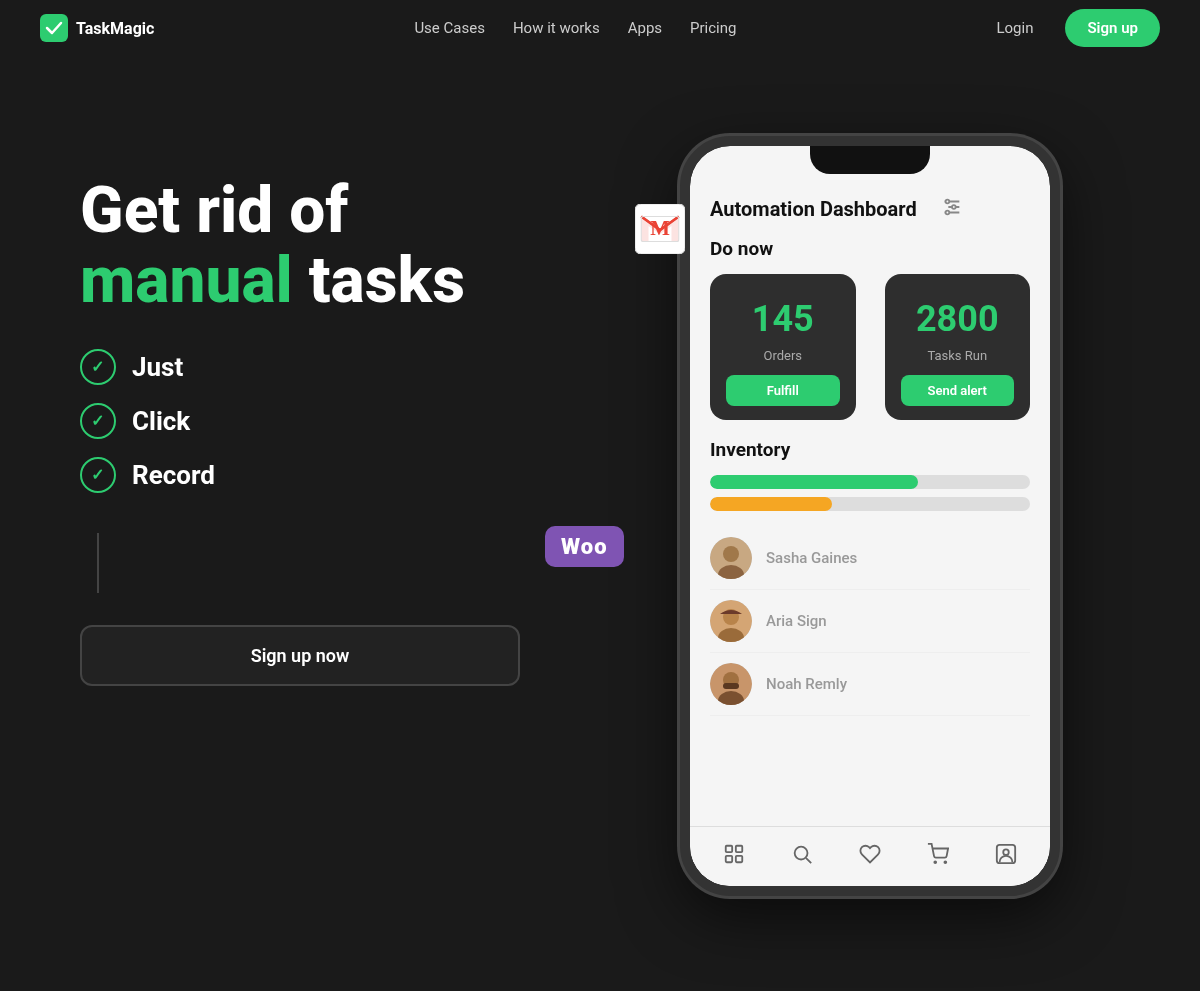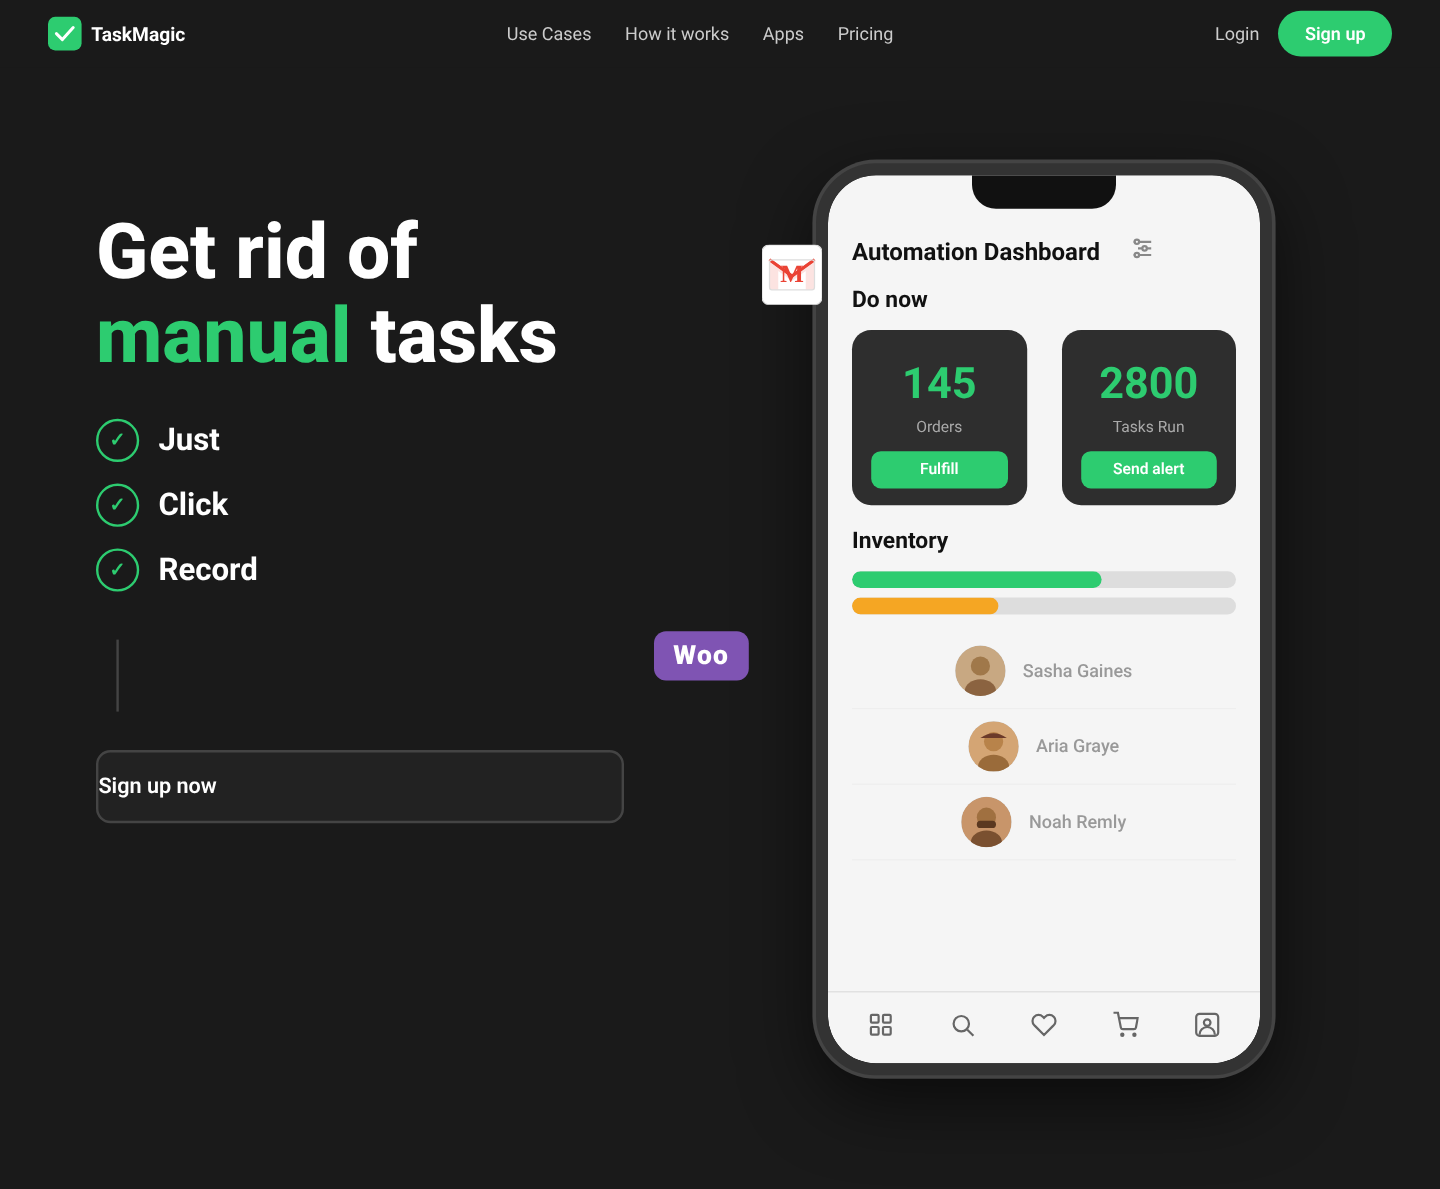--- a/index.html
+++ b/index.html
@@ -52,21 +52,21 @@
     }
     .nav-link {
       color: #ccc;
       font-size: 15px;
       cursor: pointer;
       text-decoration: none;
     }
     .navbar-actions {
       display: flex;
       align-items: center;
-      gap: 16px;
+      gap: 32px;
     }
     .login-btn {
       color: #ccc;
       font-size: 15px;
       cursor: pointer;
       background: none;
       border: none;
       font-family: inherit;
     }
     .signup-btn {
@@ -144,21 +144,21 @@
 
     .signup-now-btn {
       display: block;
       background: #222;
       border: 2px solid #444;
       border-radius: 12px;
       color: #fff;
       font-size: 18px;
       font-weight: 600;
       padding: 18px 0;
-      text-align: left;
+      text-align: center;
       cursor: pointer;
       width: 440px;
       font-family: inherit;
       margin-top: 32px;
     }
 
     
     .woo-badge {
       position: absolute;
       left: 545px;
@@ -329,21 +329,20 @@
       display: flex;
       flex-direction: column;
       gap: 0;
     }
     .user-row {
       display: flex;
       align-items: center;
       gap: 14px;
       padding: 10px 0;
       border-bottom: 1px solid #eee;
-      justify-content: center;
     }
     .user-avatar {
       width: 42px;
       height: 42px;
       border-radius: 50%;
       background: #ccc;
       overflow: hidden;
       display: flex;
       align-items: center;
       justify-content: center;
@@ -529,21 +528,21 @@
             </div>
             <div class="user-row">
               <div class="user-avatar">
                 <svg width="42" height="42" viewBox="0 0 42 42">
                   <circle cx="21" cy="21" r="21" fill="#d4a574"></circle>
                   <circle cx="21" cy="17" r="8" fill="#b8834a"></circle>
                   <ellipse cx="21" cy="38" rx="13" ry="10" fill="#9a6b3a"></ellipse>
                   <path d="M10 14 Q21 6 32 14" fill="#6b3a2a"></path>
                 </svg>
               </div>
-              <span class="user-name">Aria Graye</span>
+              <span class="user-name">Aria Sign</span>
             </div>
             <div class="user-row">
               <div class="user-avatar">
                 <svg width="42" height="42" viewBox="0 0 42 42">
                   <circle cx="21" cy="21" r="21" fill="#c8956a"></circle>
                   <circle cx="21" cy="17" r="8" fill="#a07040"></circle>
                   <ellipse cx="21" cy="38" rx="13" ry="10" fill="#7a5030"></ellipse>
                   <rect x="13" y="20" width="16" height="6" rx="3" fill="#5a3820"></rect>
                 </svg>
               </div>

